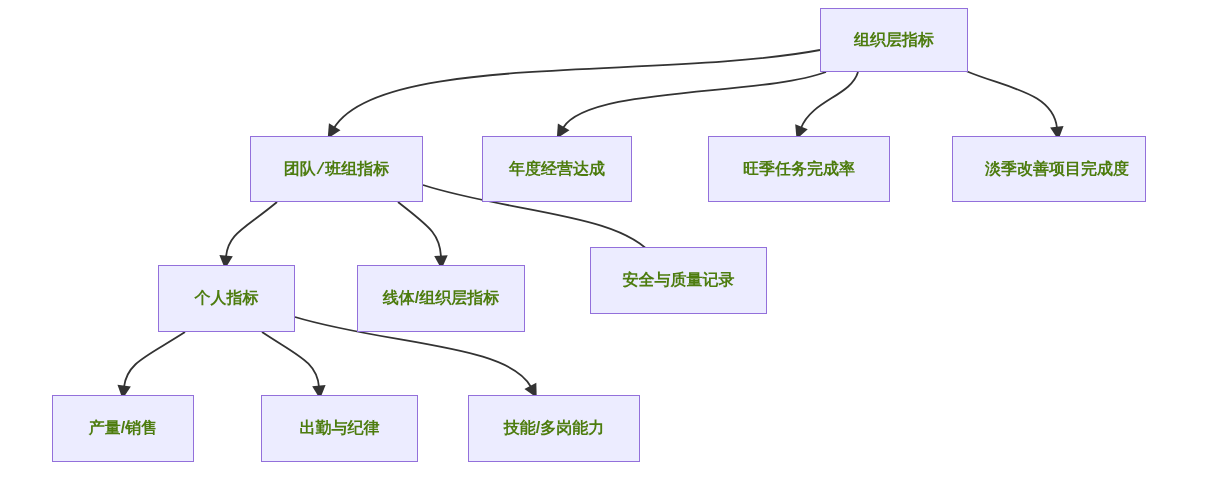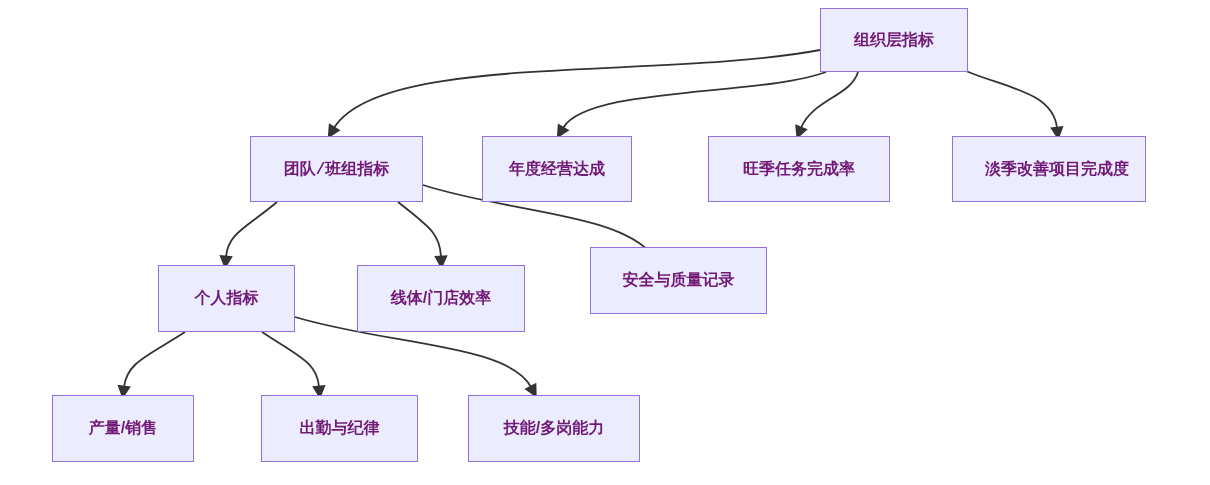--- a/index.html
+++ b/index.html
@@ -28,21 +28,21 @@
     border: 1px solid #9370DB;
     box-sizing: border-box;
     display: flex;
     align-items: center;
     justify-content: center;
     z-index: 2;
   }
   .node-label {
     font-size: 16px;
     font-weight: bold;
-    color: #701a75;
+    color: #4d7c0f;
     white-space: nowrap;
     text-align: right;
   }
   .edge {
     fill: none;
     stroke: #333333;
     stroke-width: 1.8px;
   }
 </style>
 </head>
@@ -81,21 +81,21 @@
       <div class="node" style="left: 708px; top: 136px; width: 182px; height: 66px;">
         <span class="node-label">旺季任务完成率</span>
       </div>
       <div class="node" style="left: 952px; top: 136px; width: 194px; height: 66px; padding-left: 16px;">
         <span class="node-label">淡季改善项目完成度</span>
       </div>
       <div class="node" style="left: 158px; top: 265px; width: 137px; height: 67px;">
         <span class="node-label">个人指标</span>
       </div>
       <div class="node" style="left: 357px; top: 265px; width: 168px; height: 67px;">
-        <span class="node-label">线体/门店效率</span>
+        <span class="node-label">线体/组织层指标</span>
       </div>
       <div class="node" style="left: 590px; top: 247px; width: 177px; height: 67px;">
         <span class="node-label">安全与质量记录</span>
       </div>
       <div class="node" style="left: 52px; top: 395px; width: 142px; height: 67px;">
         <span class="node-label">产量/销售</span>
       </div>
       <div class="node" style="left: 261px; top: 395px; width: 157px; height: 67px;">
         <span class="node-label">出勤与纪律</span>
       </div>

